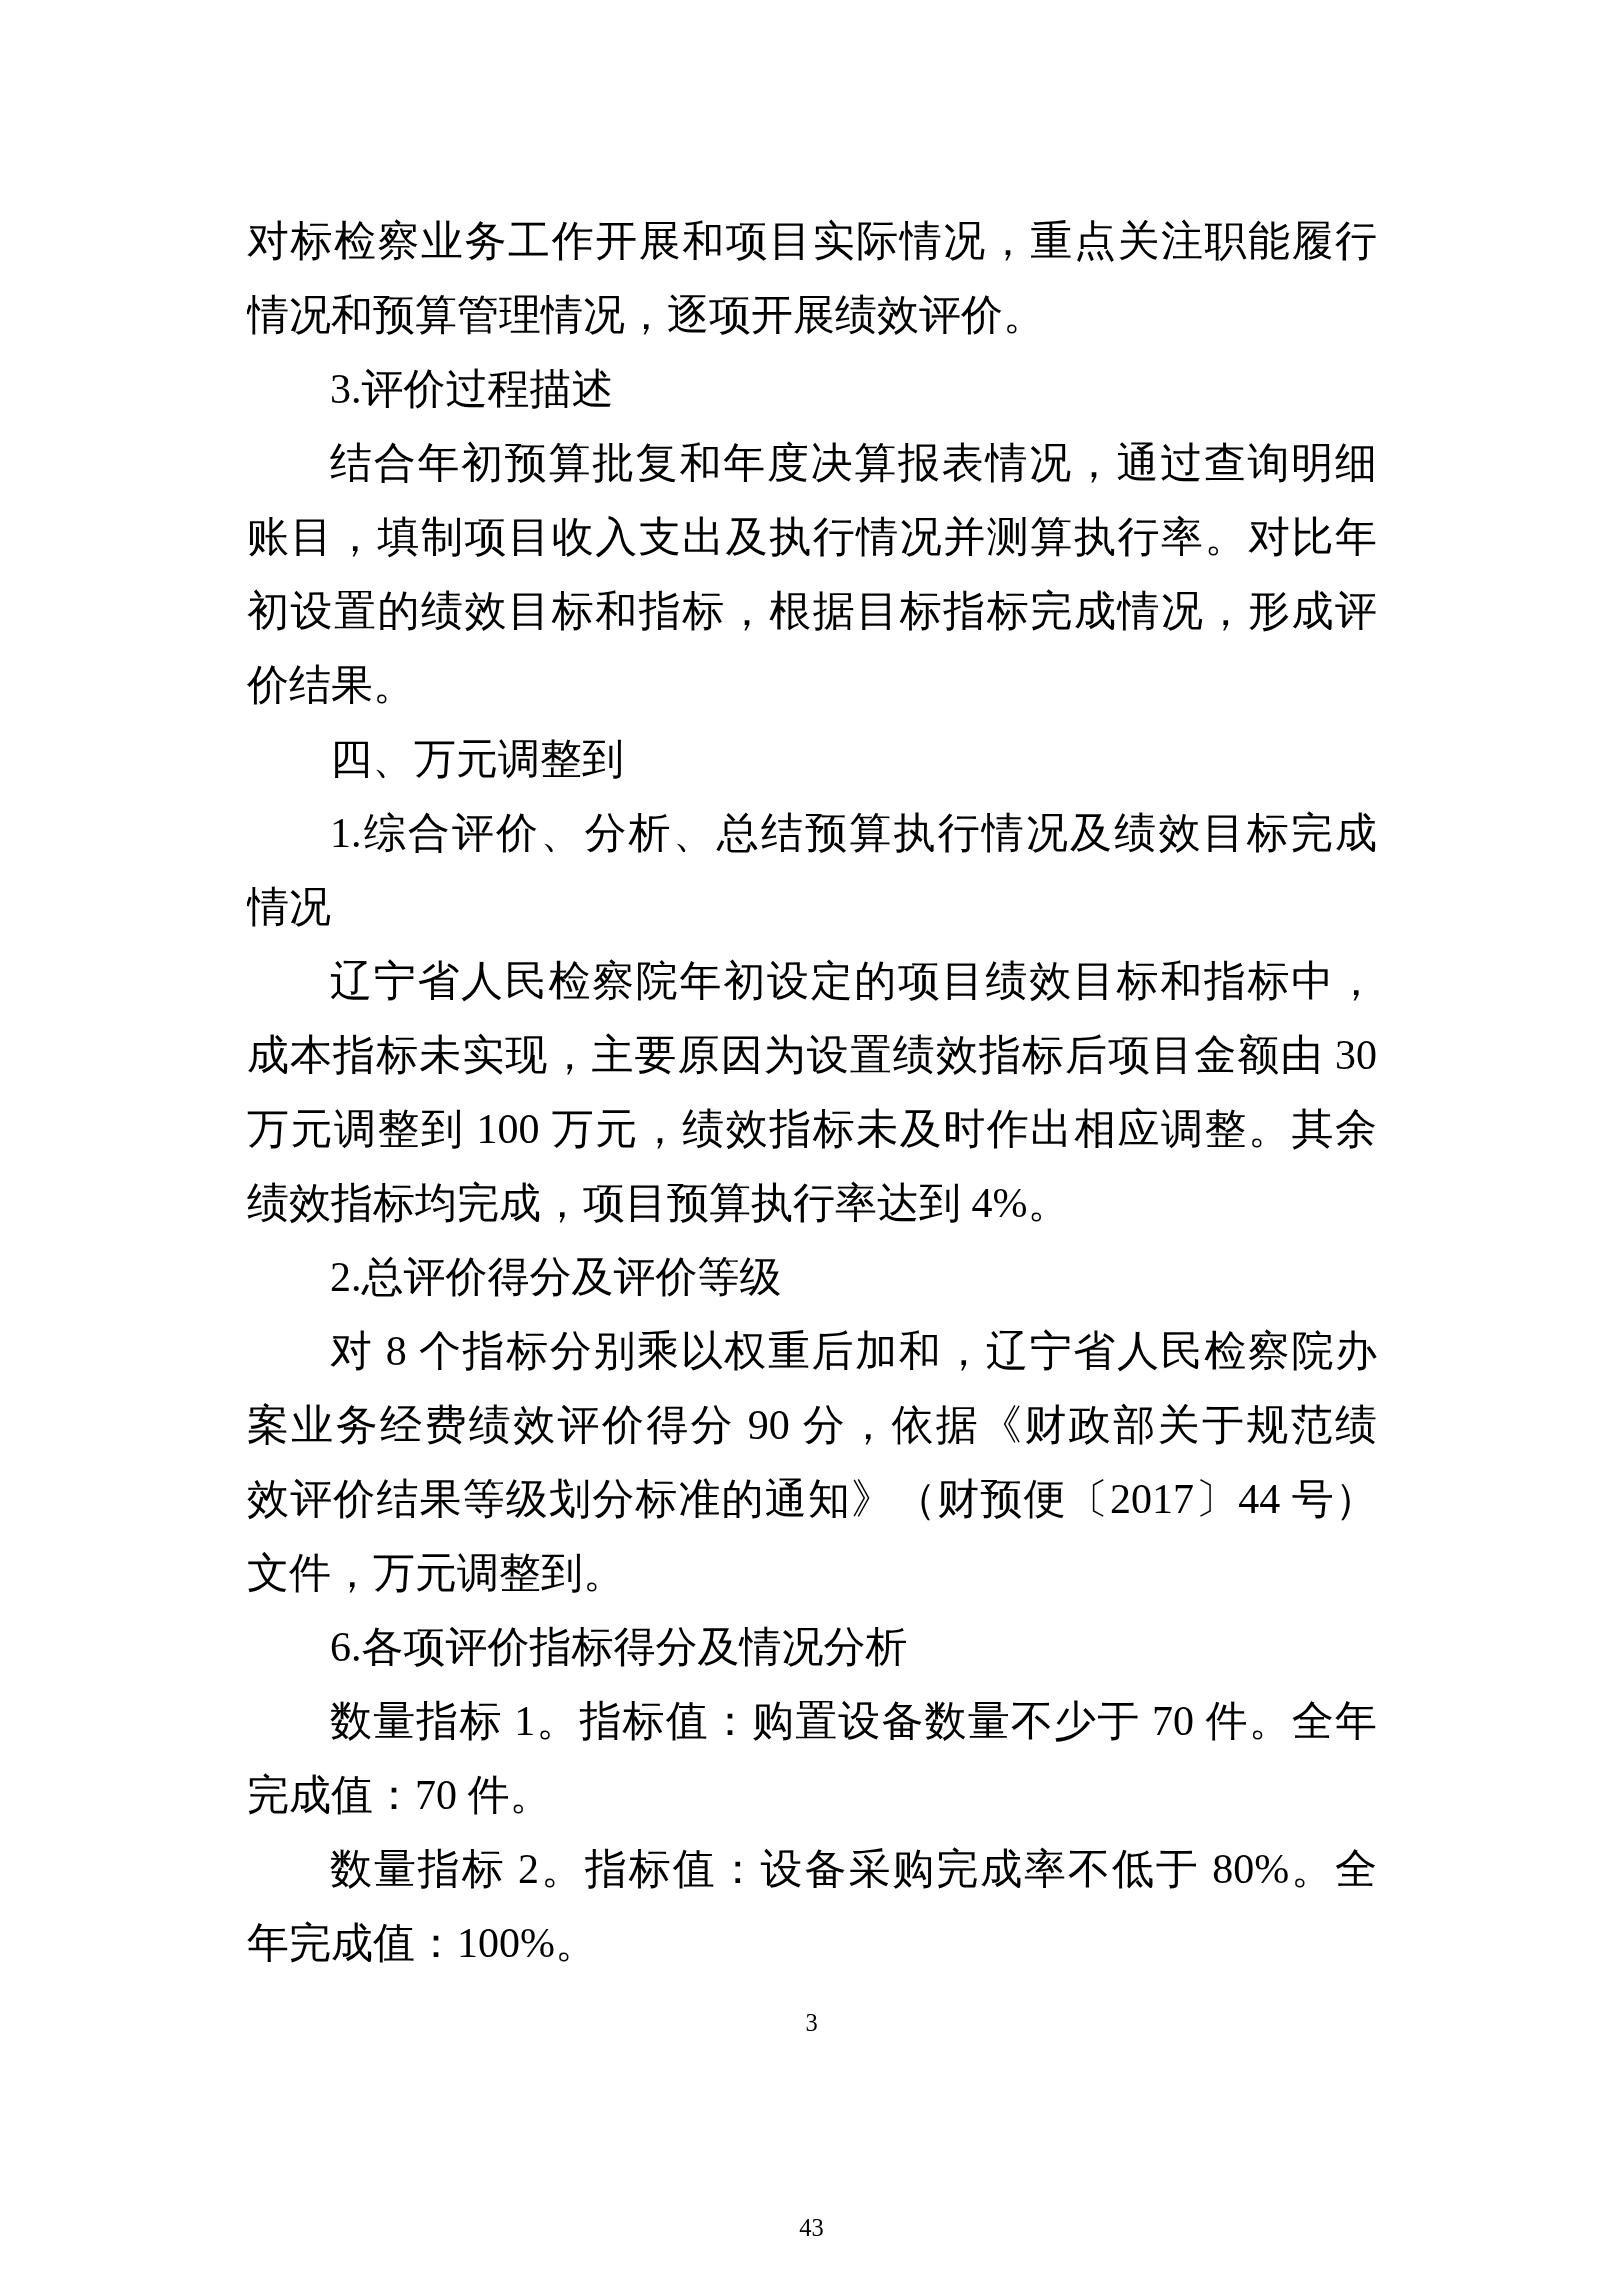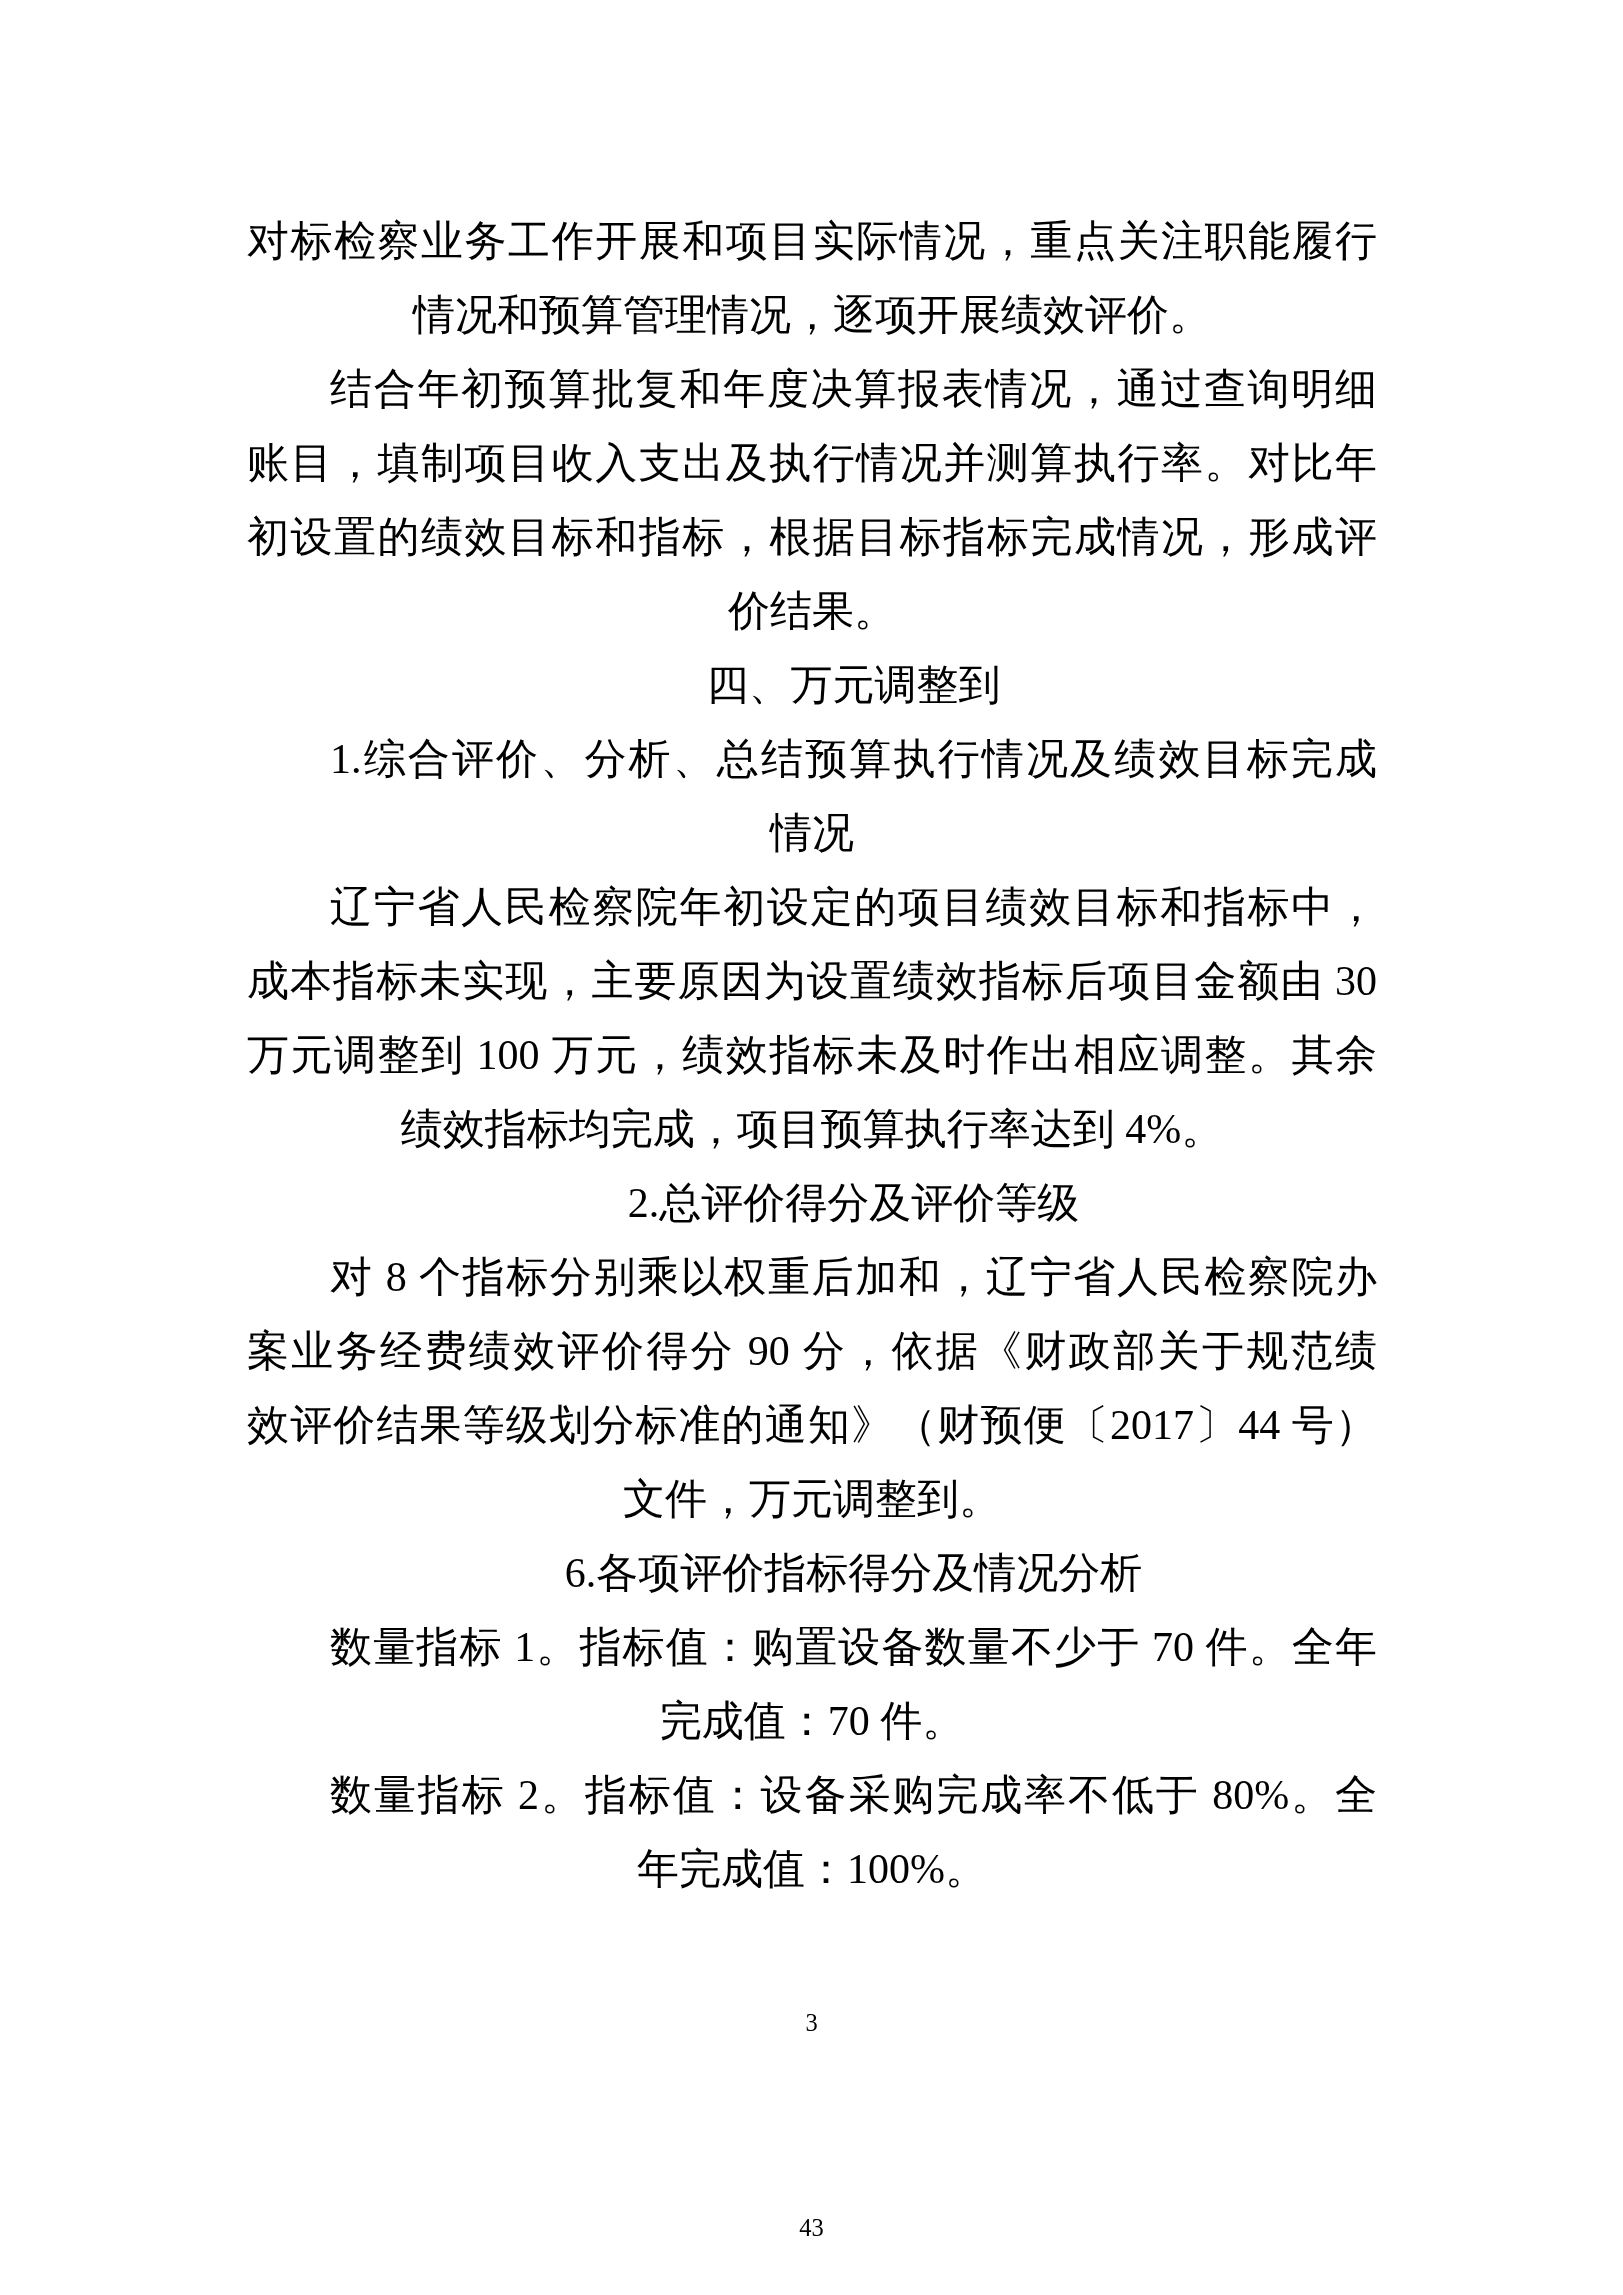--- a/index.html
+++ b/index.html
@@ -20,21 +20,21 @@
     position: absolute;
     left: 247px;
     top: 204px;
     width: 1130px;
     font-size: 42px;
     line-height: 74px;
   }
   .line {
     height: 74px;
     overflow: hidden;
-    text-align: center;
+    text-align: left;
   }
   .line.just {
     text-align: justify;
     text-align-last: justify;
     text-justify: inter-character;
   }
   .line.ind {
     padding-left: 83px;
   }
   .pagenum {
@@ -49,20 +49,21 @@
   .pagenum.inner { top: 2011px; }
   .pagenum.outer { top: 2172px; margin-top: 44px; }
 </style>
 </head>
 <body>
 
 <div class="page">
   <div class="body-text">
       <div class="line just">对标检察业务工作开展和项目实际情况，重点关注职能履行</div>
       <div class="line">情况和预算管理情况，逐项开展绩效评价。</div>
+      <div class="line ind">3.评价过程描述</div>
       <div class="line ind just">结合年初预算批复和年度决算报表情况，通过查询明细</div>
       <div class="line just">账目，填制项目收入支出及执行情况并测算执行率。对比年</div>
       <div class="line just">初设置的绩效目标和指标，根据目标指标完成情况，形成评</div>
       <div class="line">价结果。</div>
       <div class="line ind">四、万元调整到</div>
       <div class="line ind just">1.综合评价、分析、总结预算执行情况及绩效目标完成</div>
       <div class="line">情况</div>
       <div class="line ind just">辽宁省人民检察院年初设定的项目绩效目标和指标中，</div>
       <div class="line just">成本指标未实现，主要原因为设置绩效指标后项目金额由 30</div>
       <div class="line just">万元调整到 100 万元，绩效指标未及时作出相应调整。其余</div>

